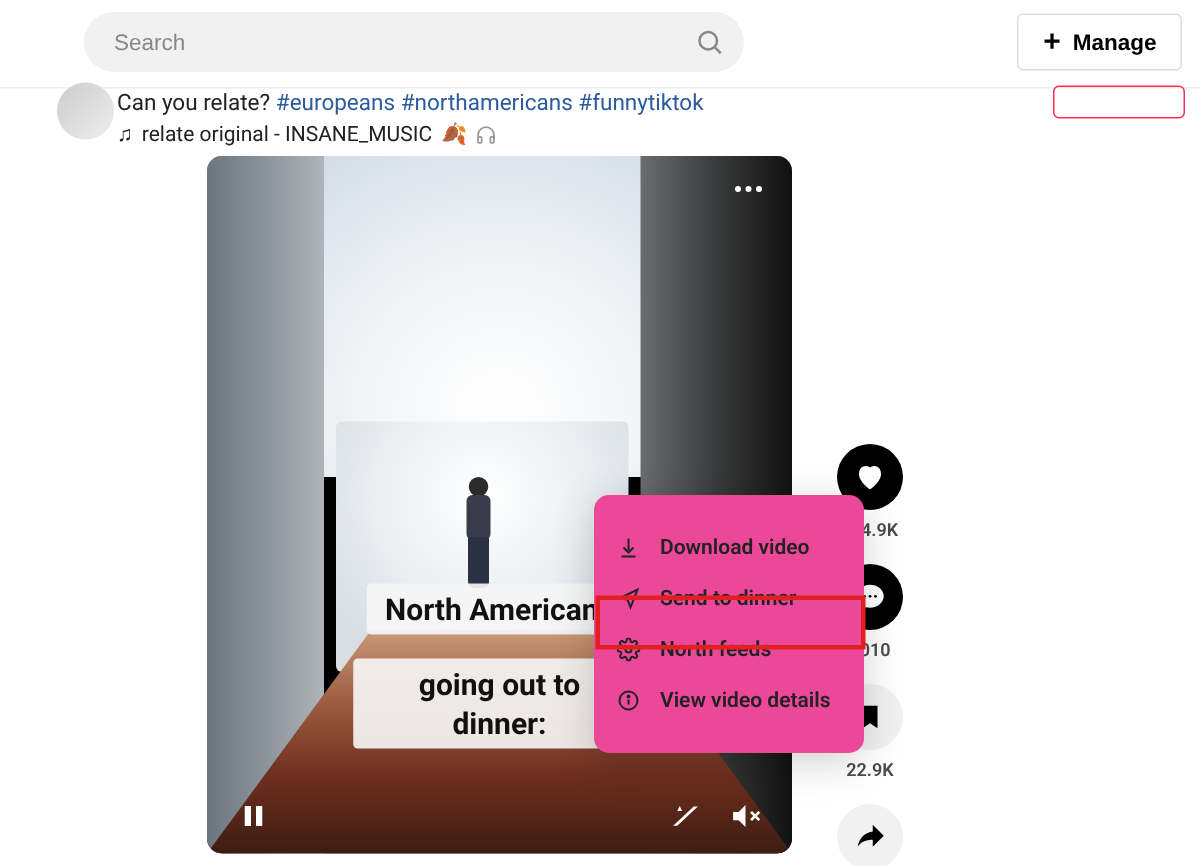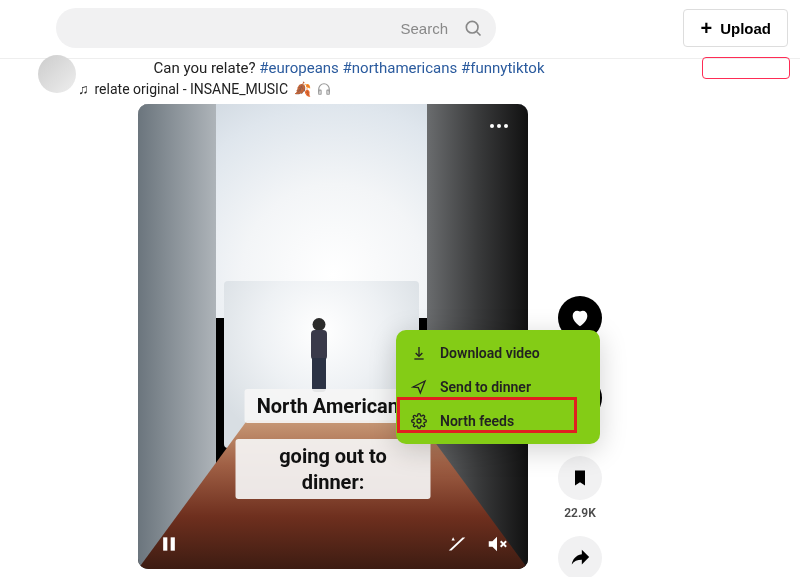--- a/index.html
+++ b/index.html
@@ -1,29 +1,29 @@
 <!DOCTYPE html>
 <html><head>
 <meta charset="utf-8">
 <style>
   * { box-sizing: border-box; margin: 0; padding: 0; }
   body { font-family: -apple-system, BlinkMacSystemFont, "Segoe UI", Roboto, Helvetica, Arial, sans-serif; background: #fff; width: 800px; height: 577px; overflow: hidden; position: relative; }
 
   
   .topbar { display: flex; align-items: center; padding: 8px 12px 10px 12px; border-bottom: 1px solid #eee; gap: 12px; }
   .search-wrap { position: relative; flex: 0 0 auto; margin-left: 44px; }
-  .search-input { width: 440px; height: 40px; border-radius: 999px; border: none; background: #f1f1f2; padding: 0 48px 0 20px; font-size: 15px; color: #b91c1c; outline: none; text-align: right; }
+  .search-input { width: 440px; height: 40px; border-radius: 999px; border: none; background: #f1f1f2; padding: 0 48px 0 20px; font-size: 15px; color: #b91c1c; outline: none; }
   .search-input::placeholder { color: #888; }
   .search-btn { position: absolute; right: 6px; top: 50%; transform: translateY(-50%); width: 34px; height: 34px; border-radius: 50%; display: flex; align-items: center; justify-content: center; color: #888; background: transparent; border: none; cursor: pointer; }
   .topbar-spacer { flex: 1; }
   .upload-btn { height: 38px; border: 1px solid #ddd; background: #fff; border-radius: 4px; padding: 0 16px; font-size: 15px; font-weight: 600; display: flex; align-items: center; gap: 8px; cursor: pointer; }
   .plus { font-size: 20px; font-weight: 700; line-height: 1; }
 
   
-  .caption-area { position: absolute; top: 59px; left: 78px; right: 180px; text-align: center; }
+  .caption-area { position: absolute; top: 59px; left: 78px; right: 180px; }
   .caption-line { font-size: 15px; color: #222; white-space: nowrap; overflow: hidden; text-overflow: ellipsis; }
   .caption-line .hash { color: #2b5b9e; }
   .music-line { font-size: 14px; color: #222; margin-top: 4px; display: flex; align-items: center; gap: 6px; }
   .avatar { position: absolute; left: -40px; top: -4px; width: 38px; height: 38px; border-radius: 50%; background: linear-gradient(135deg,#ccc,#eee); overflow:hidden; }
   .follow-ghost { position: absolute; right: -170px; top: -2px; width: 88px; height: 22px; border: 1px solid #fe2c55; border-radius: 4px; }
 
   
   .video-wrap { position: absolute; top: 104px; left: 138px; width: 390px; height: 465px; border-radius: 10px; overflow: hidden; background: #000; }
   .video-scene { position: absolute; inset: 0; }
   .ceiling { position:absolute; top:0; left:0; right:0; height:46%; background: radial-gradient(circle at 50% 80%, #fff 0%, #f3f5f7 35%, #dfe6ed 65%, #c3ccd5 100%); }
@@ -41,21 +41,21 @@
   .overlay-caption .l2 { margin-top:16px; }
 
   .video-controls { position:absolute; bottom:12px; left:0; right:0; display:flex; align-items:center; justify-content:space-between; padding:0 18px; color:#fff; }
   .ctrl-right { display:flex; gap:14px; align-items:center; }
   .ctrl-btn { width:26px; height:26px; display:flex; align-items:center; justify-content:center; color:#fff; background:transparent; border:none; cursor:pointer; }
 
   .more-btn { position:absolute; top:12px; right:14px; width:30px; height:20px; display:flex; align-items:center; justify-content:center; gap:3px; cursor:pointer; }
   .more-btn span { width:4px; height:4px; border-radius:50%; background:#fff; display:block; }
 
   
-  .ctx-menu { position:absolute; top:330px; left:396px; width:204px; background:#84cc16; border-radius:10px; box-shadow: 0 6px 28px rgba(0,0,0,0.18); padding:6px 0; z-index:20; }
+  .ctx-menu { position:absolute; top:330px; left:396px; width:180px; background:#ec4899; border-radius:10px; box-shadow: 0 6px 28px rgba(0,0,0,0.18); padding:18px 0; z-index:20; }
   .ctx-item { display:flex; align-items:center; gap:12px; padding:8px 14px; font-size:14px; font-weight:600; color:#222; cursor:pointer; }
   .ctx-highlight { position:absolute; top:397px; left:397px; width:180px; height:36px; border:3px solid #e02020; z-index:25; pointer-events:none; }
   .ctx-icon { width:18px; height:18px; display:flex; align-items:center; justify-content:center; color:#222; }
 
   
   .rail { position:absolute; top:296px; left:552px; width:56px; display:flex; flex-direction:column; align-items:center; gap:6px; }
   .rail-btn { width:44px; height:44px; border-radius:50%; background:#f1f1f2; display:flex; align-items:center; justify-content:center; cursor:pointer; color:#000; }
   .rail-btn.like { background:#000; color:#fff; }
   .rail-count { font-size:12px; font-weight:600; color:#4b4b4b; margin-bottom:10px; }
 
@@ -70,21 +70,21 @@
     <button class="search-btn">
       <svg width="20" height="20" viewBox="0 0 24 24" fill="none" stroke="currentColor" stroke-width="2">
           <circle cx="11" cy="11" r="7"></circle>
           <line x1="21" y1="21" x2="16.5" y2="16.5"></line>
         </svg>
     </button>
   </div>
   <div class="topbar-spacer"></div>
   <button class="upload-btn">
     <span class="plus">+</span>
-    <span>Upload</span>
+    <span>Manage</span>
   </button>
 </div>
 
 <div class="caption-area">
   <div class="avatar"></div>
   <div class="follow-ghost"></div>
   <div class="caption-line">
     <span>Can you relate?</span>
     <span class="hash">#europeans</span>
     <span class="hash">#northamericans</span>
@@ -208,14 +208,24 @@
   </div>
   <div class="ctx-item">
     <span class="ctx-icon">
       <svg width="16" height="16" viewBox="0 0 24 24" fill="none" stroke="currentColor" stroke-width="2">
           <circle cx="12" cy="12" r="3"></circle>
           <path d="M19.4 15a1.7 1.7 0 0 0 .3 1.8l.1.1a2 2 0 1 1-2.8 2.8l-.1-.1a1.7 1.7 0 0 0-1.8-.3 1.7 1.7 0 0 0-1 1.5V21a2 2 0 0 1-4 0v-.1a1.7 1.7 0 0 0-1-1.5 1.7 1.7 0 0 0-1.8.3l-.1.1a2 2 0 1 1-2.8-2.8l.1-.1a1.7 1.7 0 0 0 .3-1.8 1.7 1.7 0 0 0-1.5-1H3a2 2 0 0 1 0-4h.1a1.7 1.7 0 0 0 1.5-1 1.7 1.7 0 0 0-.3-1.8l-.1-.1a2 2 0 1 1 2.8-2.8l.1.1a1.7 1.7 0 0 0 1.8.3H9a1.7 1.7 0 0 0 1-1.5V3a2 2 0 0 1 4 0v.1a1.7 1.7 0 0 0 1 1.5 1.7 1.7 0 0 0 1.8-.3l.1-.1a2 2 0 1 1 2.8 2.8l-.1.1a1.7 1.7 0 0 0-.3 1.8V9a1.7 1.7 0 0 0 1.5 1H21a2 2 0 0 1 0 4h-.1a1.7 1.7 0 0 0-1.5 1z"></path>
         </svg>
     </span>
     <span>North feeds</span>
   </div>
+  <div class="ctx-item">
+    <span class="ctx-icon">
+      <svg width="16" height="16" viewBox="0 0 24 24" fill="none" stroke="currentColor" stroke-width="2">
+          <circle cx="12" cy="12" r="9"></circle>
+          <line x1="12" y1="11" x2="12" y2="16"></line>
+          <circle cx="12" cy="8" r="1" fill="currentColor"></circle>
+        </svg>
+    </span>
+    <span>View video details</span>
+  </div>
 </div>
 <div class="ctx-highlight"></div>
 
 </body></html>

